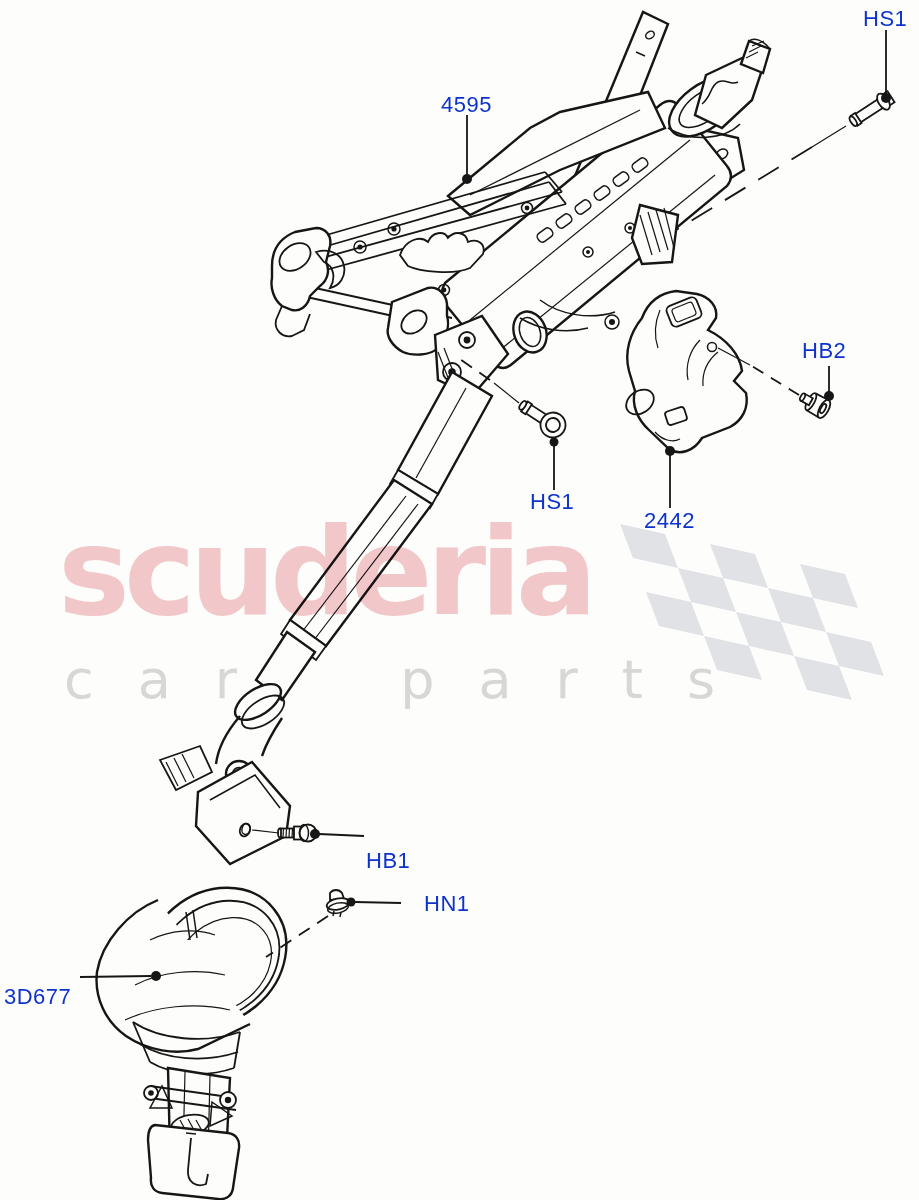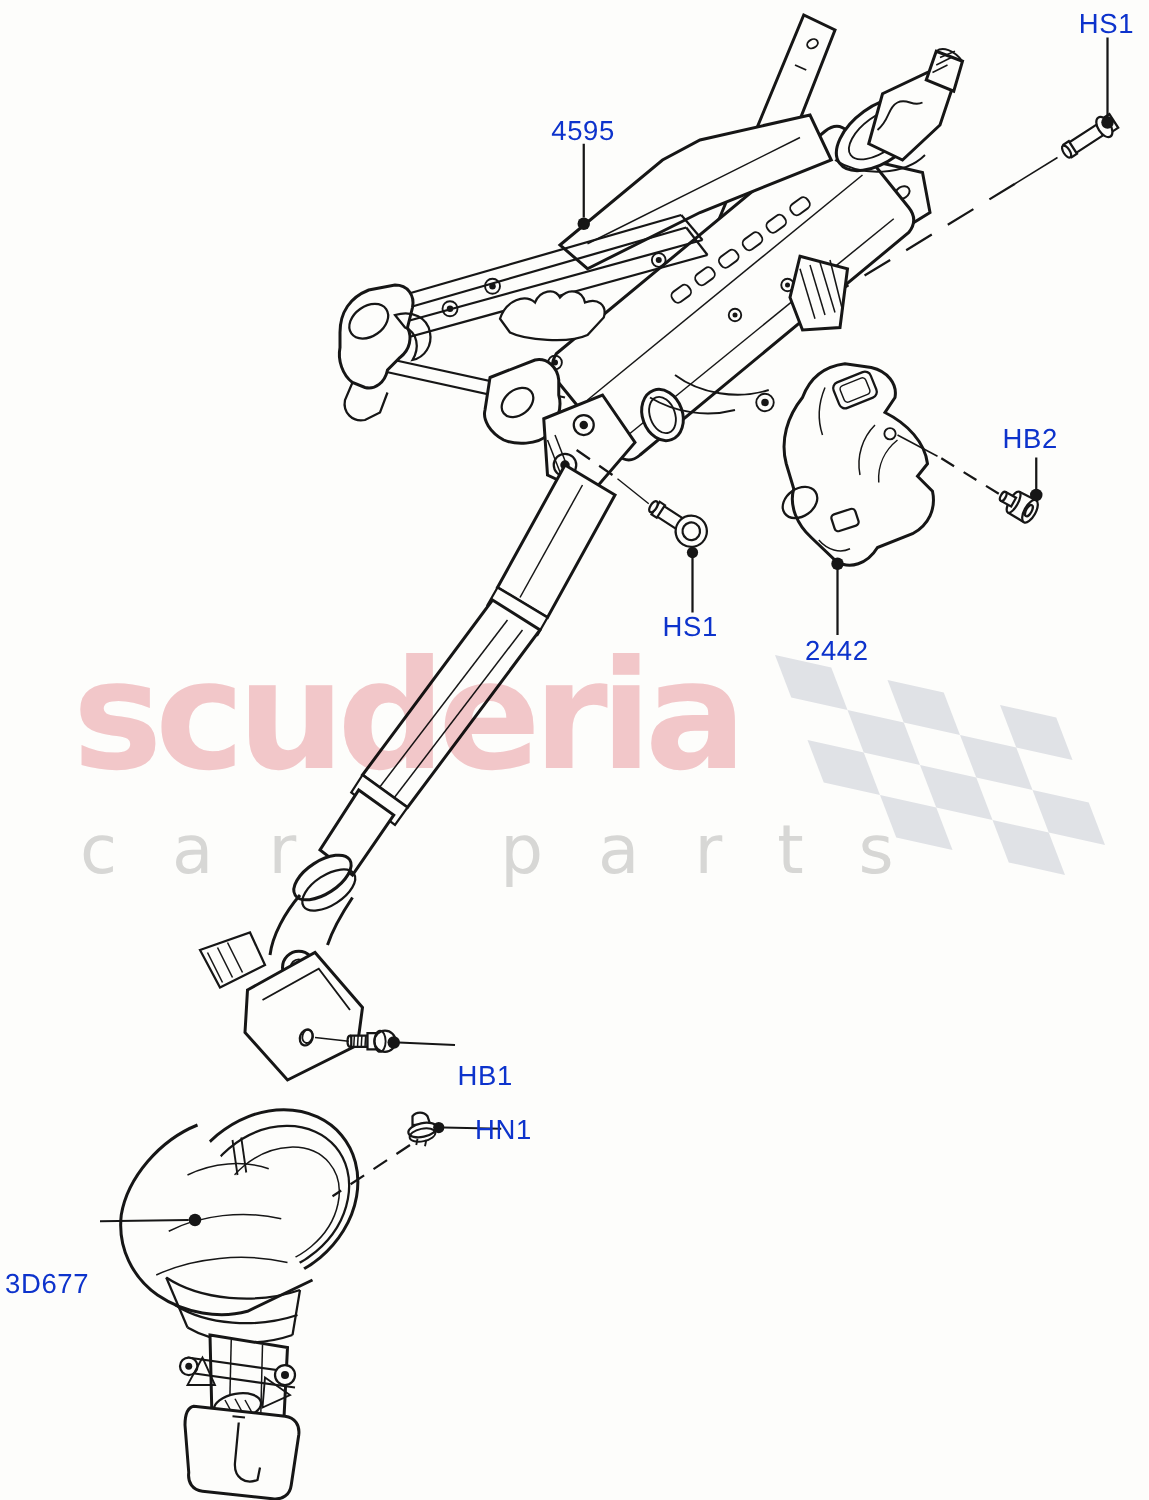--- a/index.html
+++ b/index.html
@@ -346,16 +346,16 @@
 
   <div class="wm wm-brand">scuderia</div>
   <div class="wm wm-sub">car parts</div>
 
   <div class="plabel" style="left:441px;top:92px">4595</div>
   <div class="plabel" style="left:863px;top:6px">HS1</div>
   <div class="plabel" style="left:802px;top:338px">HB2</div>
   <div class="plabel" style="left:530px;top:489px">HS1</div>
   <div class="plabel" style="left:644px;top:508px">2442</div>
   <div class="plabel" style="left:366px;top:848px">HB1</div>
-  <div class="plabel" style="left:380px;top:891px">HN1</div>
-  <div class="plabel" style="left:4px;top:1014px">3D677</div>
+  <div class="plabel" style="left:424px;top:891px">HN1</div>
+  <div class="plabel" style="left:4px;top:984px">3D677</div>
 
 </div>
 
 </body></html>

